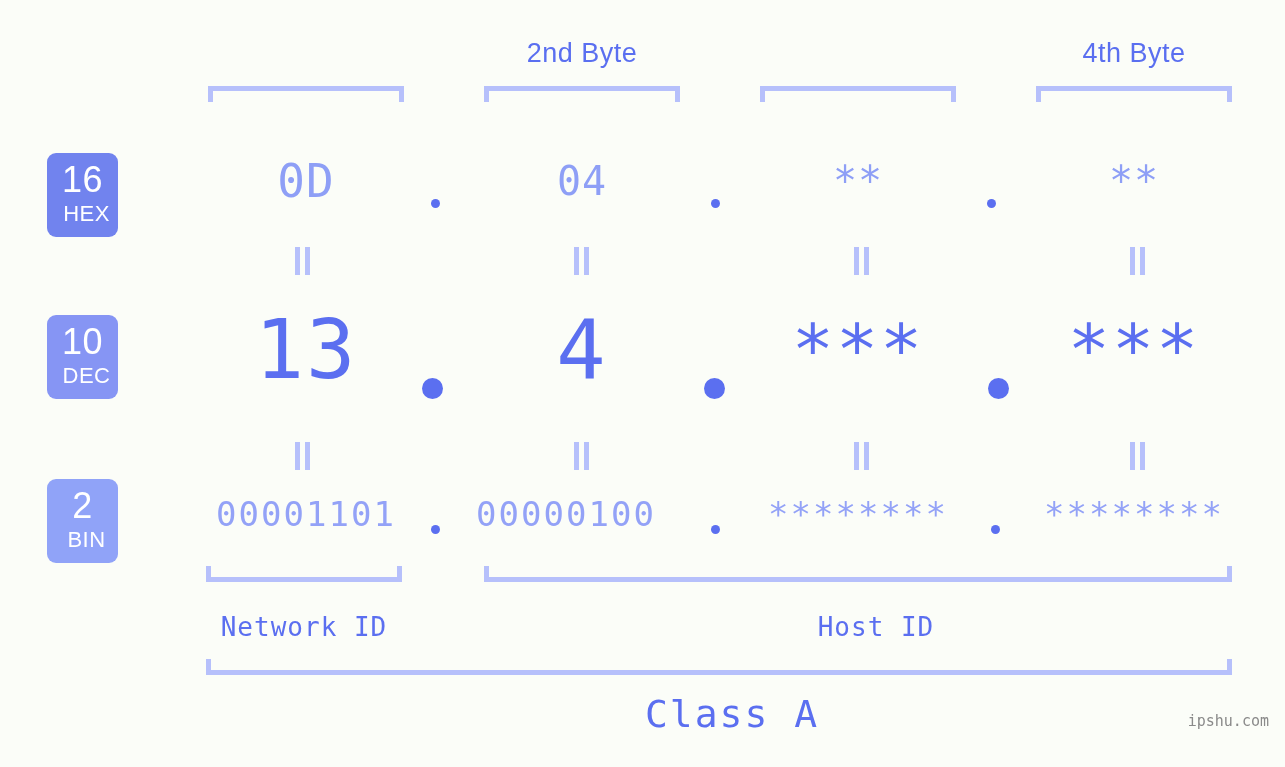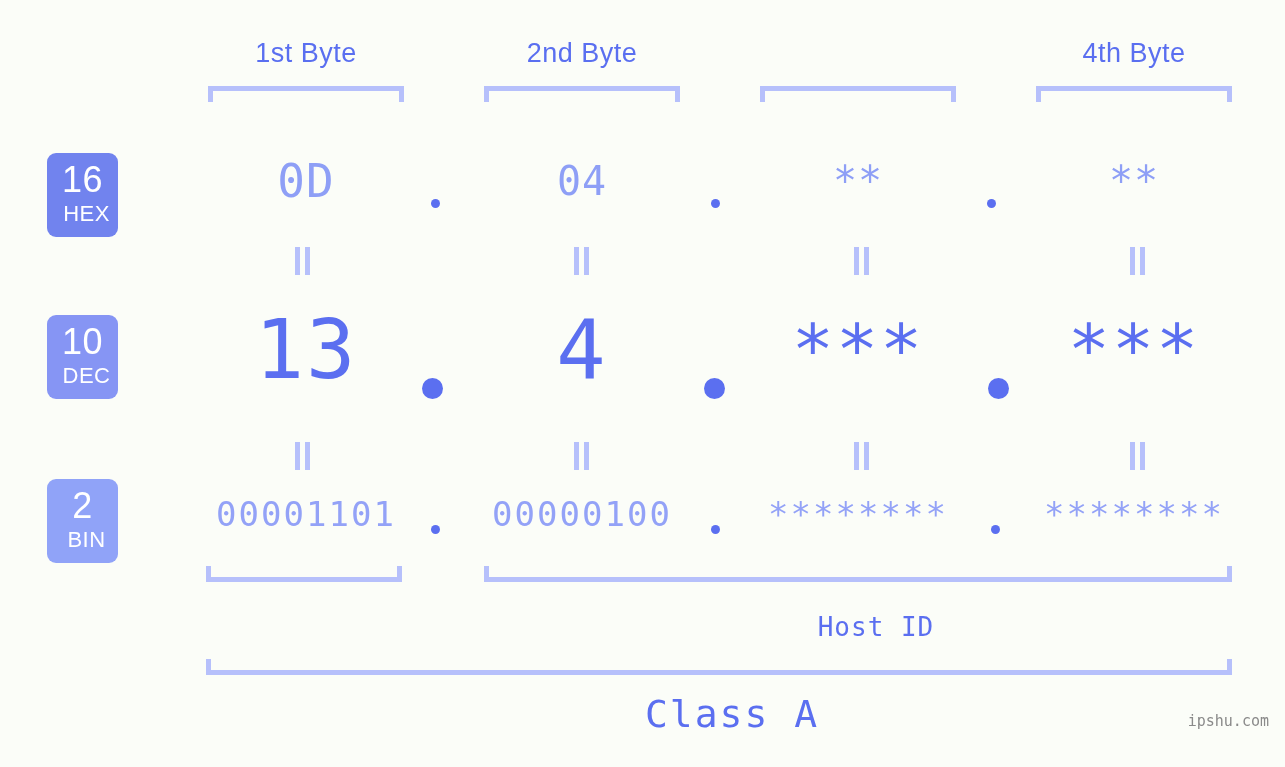--- a/index.html
+++ b/index.html
@@ -197,21 +197,20 @@
     font-size: 15px;
     color: #8a8a8a;
     letter-spacing: 0px;
   }
 </style>
 </head>
 <body>
 
 <div class="stage">
 
-  <div class="byte-label" style="left:186px; width:240px;">1st Byte</div>
   <div class="byte-label" style="left:462px; width:240px;">2nd Byte</div>
   <div class="byte-label" style="left:1014px; width:240px;">4th Byte</div>
 
   <div class="bracket-top" style="left:208px; width:196px;"></div>
   <div class="bracket-top" style="left:484px; width:196px;"></div>
   <div class="bracket-top" style="left:760px; width:196px;"></div>
   <div class="bracket-top" style="left:1036px; width:196px;"></div>
 
   <div class="badge badge-hex">
     <span class="num">16</span>
@@ -277,32 +276,33 @@
       <i></i>
       <i></i>
     </div>
   <div class="eq eq-2" style="left:1126px;">
       <i></i>
       <i></i>
     </div>
 
   <div class="row-bin">
     <div class="cell" style="left:186px; width:240px;">00001101</div>
-    <div class="cell" style="left:462px; width:240px;">00000100</div>
+    <div class="cell" style="left:446px; width:240px;">00000100</div>
     <div class="cell stars" style="left:738px; width:240px;">********</div>
     <div class="cell stars" style="left:1014px; width:240px;">********</div>
 
     <div class="dot dot-bin" style="left:431px;"></div>
     <div class="dot dot-bin" style="left:711px;"></div>
     <div class="dot dot-bin" style="left:991px;"></div>
   </div>
 
   <div class="bracket-bot bracket-id" style="left:206px; width:196px;"></div>
   <div class="bracket-bot bracket-id" style="left:484px; width:748px;"></div>
 
+  <div class="id-label" style="left:184px; width:240px;">Network ID</div>
   <div class="id-label" style="left:756px; width:240px;">Host ID</div>
 
   <div class="bracket-bot bracket-class" style="left:206px; width:1026px;"></div>
   <div class="class-label" style="left:612px; width:240px;">Class A</div>
 
   <div class="watermark">ipshu.com</div>
 
 </div>
 
 </body></html>

